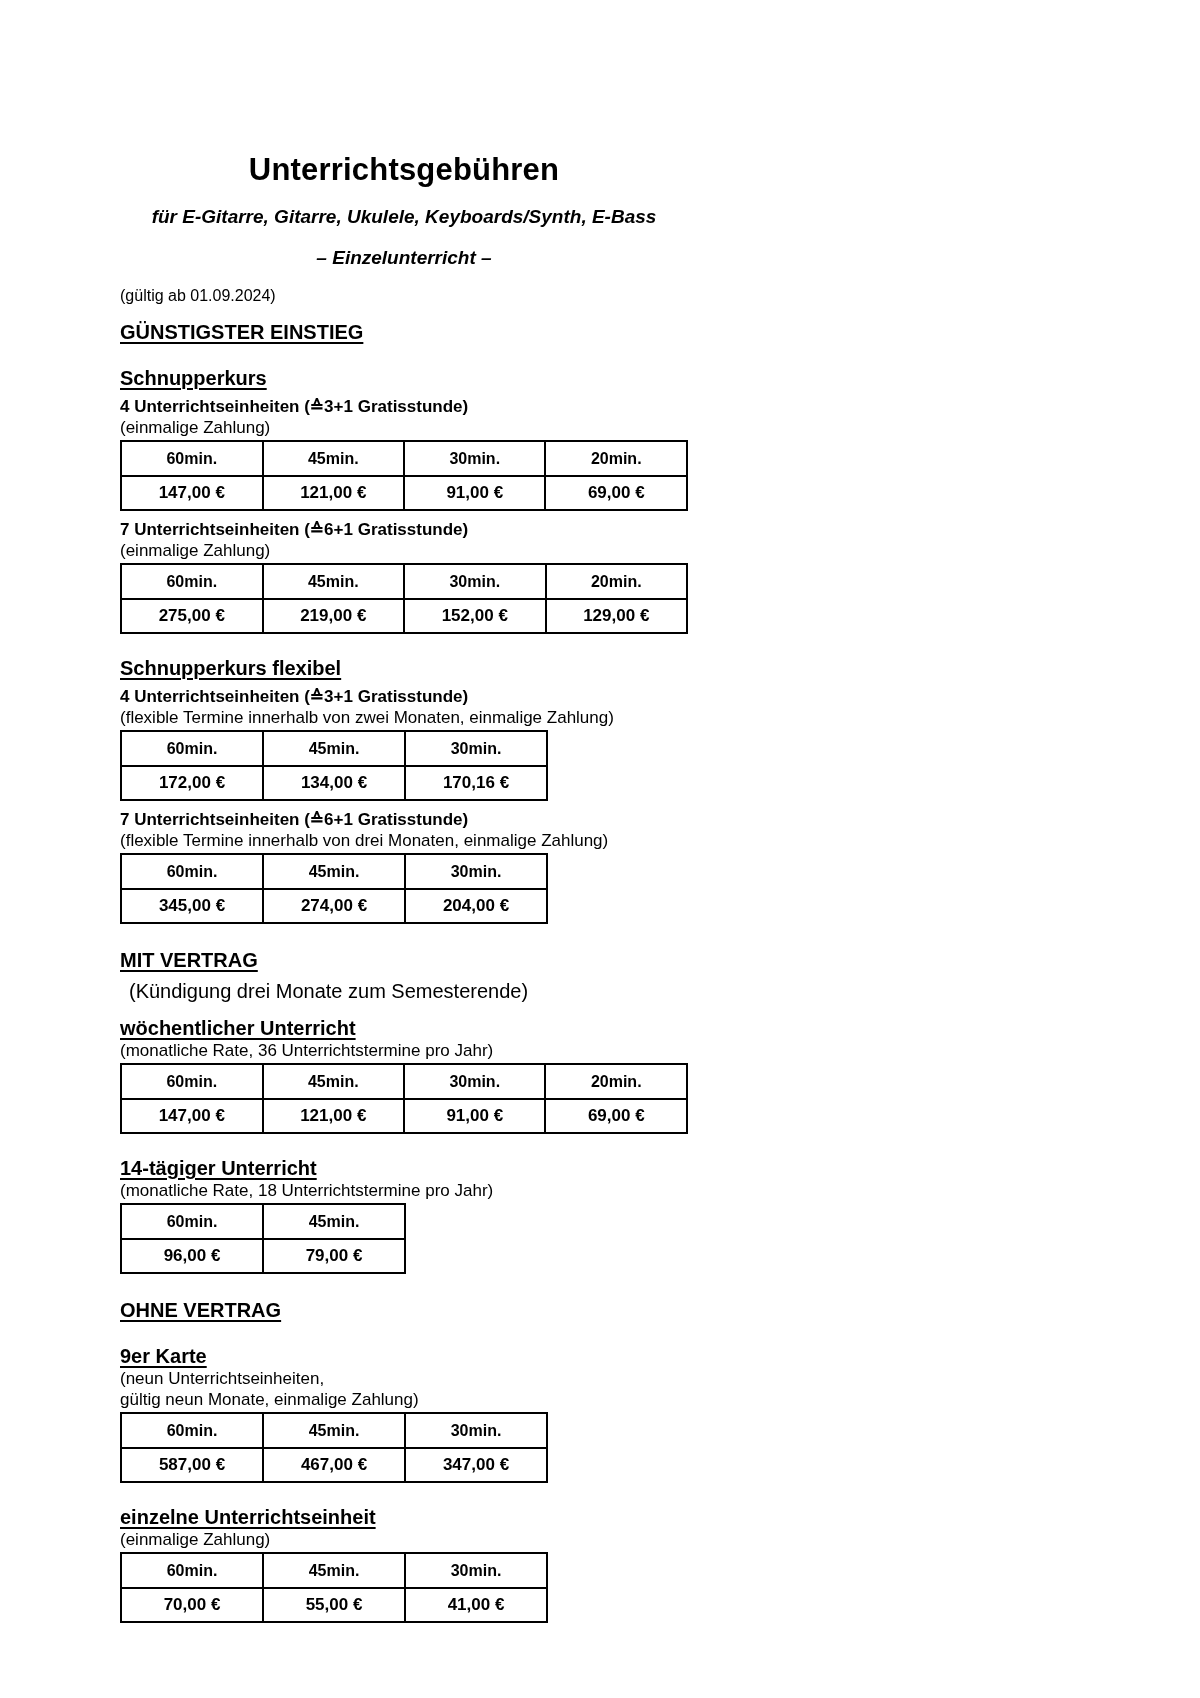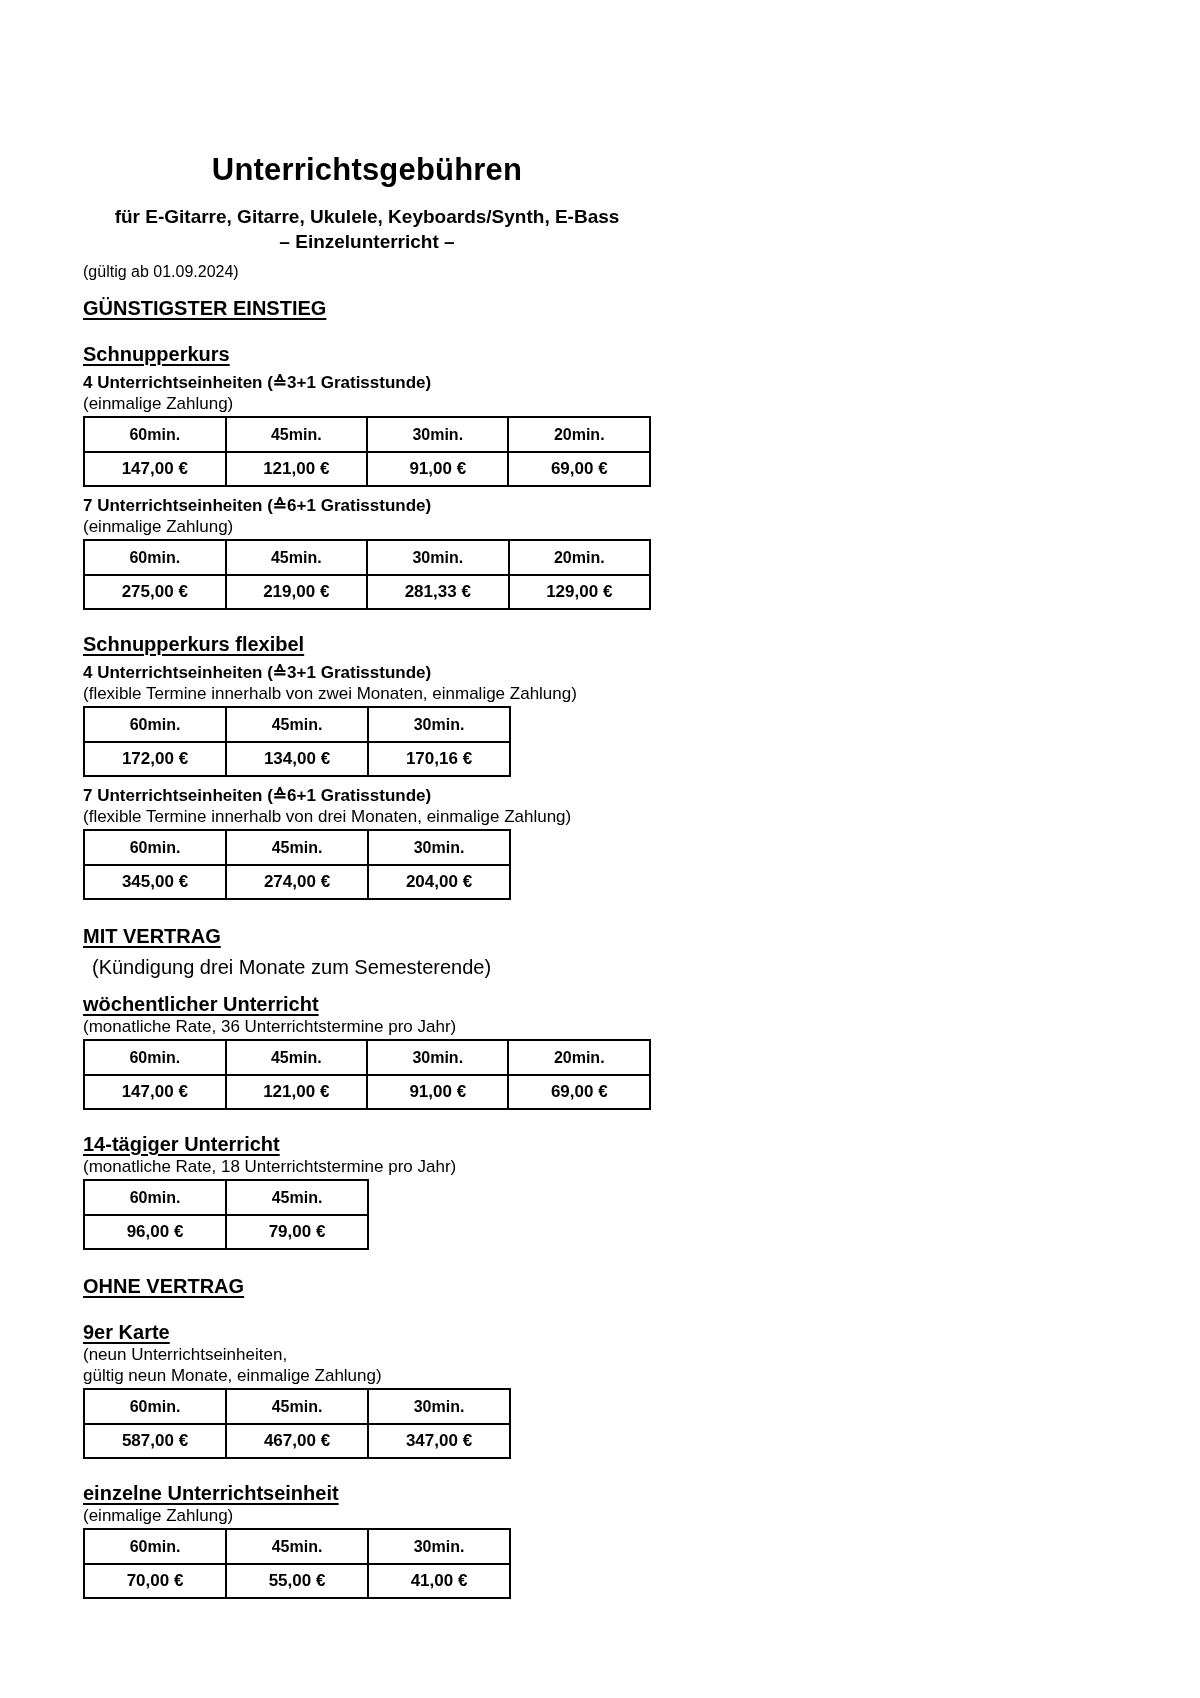--- a/index.html
+++ b/index.html
@@ -11,39 +11,40 @@
     font-family: "Liberation Sans", sans-serif;
   }
   body {
     width: 1200px;
     height: 1698px;
     overflow: hidden;
   }
   .page {
     width: 1200px;
     height: 1698px;
-    padding: 152px 0 0 83px;
+    padding: 152px 0 0 120px;
   }
   .content {
     width: 568px;
   }
   .title {
     font-size: 31px;
     line-height: 36px;
     font-weight: bold;
     text-align: center;
     margin: 0 0 16px 0;
     letter-spacing: 0.2px;
   }
   .subtitle {
     font-size: 19px;
     line-height: 25px;
     font-weight: bold;
+    font-style: italic;
     text-align: center;
-    margin: 0;
+    margin: 16px;
   }
   .validity {
     font-size: 16px;
     line-height: 20px;
     text-align: left;
     margin: 8px 0 0 0;
   }
   .section-heading {
     font-size: 20px;
     line-height: 24px;
@@ -144,21 +145,21 @@
       <tbody>
         <tr class="header-row">
           <td>60min.</td>
           <td>45min.</td>
           <td>30min.</td>
           <td>20min.</td>
         </tr>
         <tr class="price-row">
           <td>275,00 €</td>
           <td>219,00 €</td>
-          <td>281,33 €</td>
+          <td>152,00 €</td>
           <td>129,00 €</td>
         </tr>
       </tbody>
     </table>
 
     <h3 class="sub-heading">Schnupperkurs flexibel</h3>
     <p class="offer-title">4 Unterrichtseinheiten (≙3+1 Gratisstunde)</p>
     <p class="offer-note">(flexible Termine innerhalb von zwei Monaten, einmalige Zahlung)</p>
     <table class="price-table">
       <tbody>

